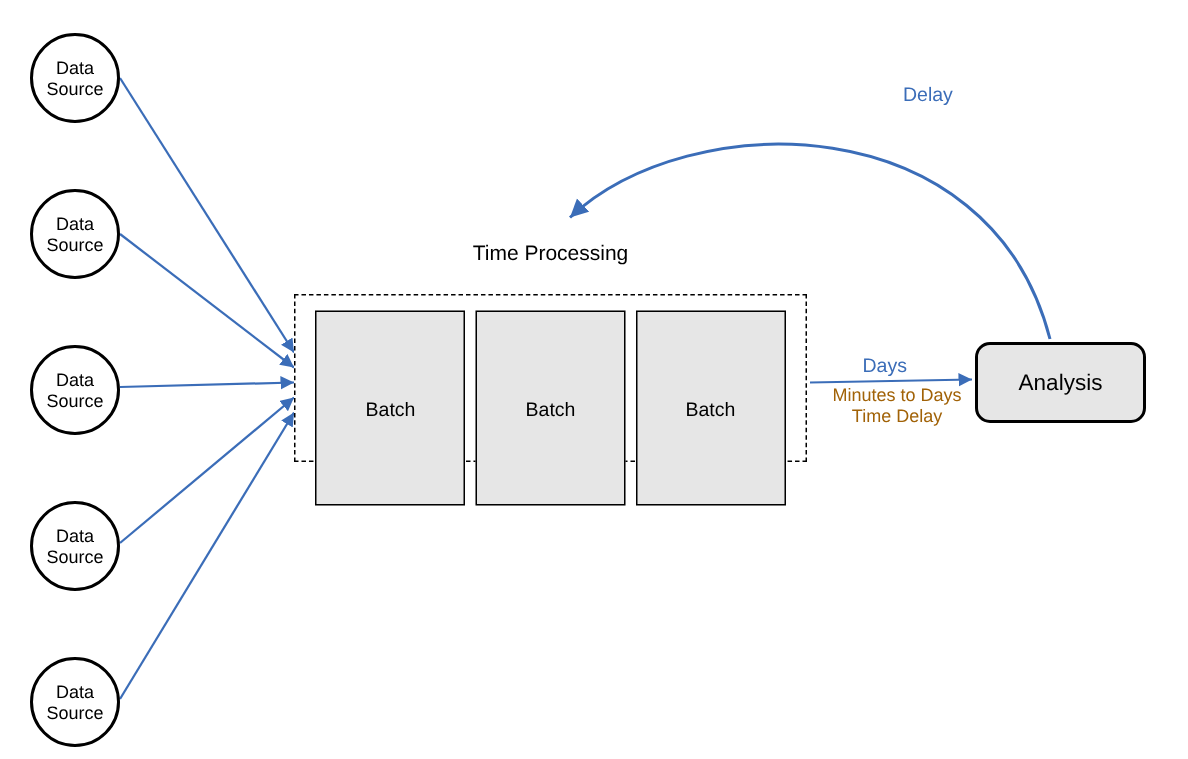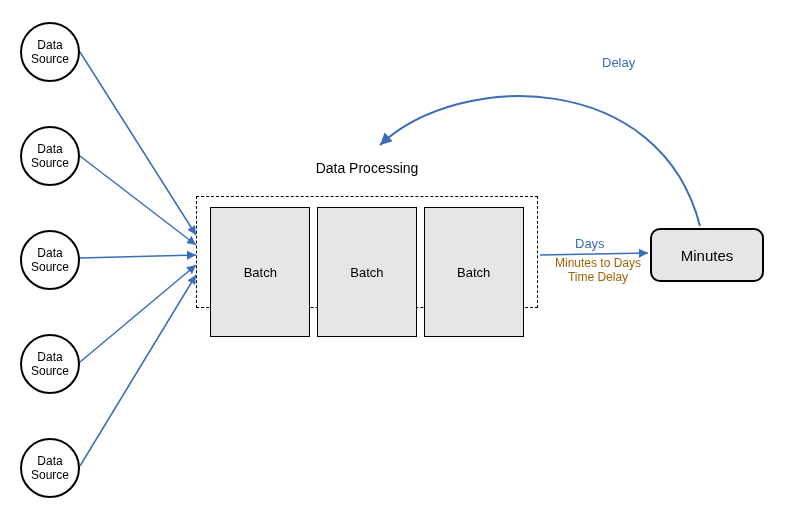--- a/index.html
+++ b/index.html
@@ -119,34 +119,34 @@
 <div class="data-source-circle" style="left:20px; top:230px;">
   <span>Data Source</span>
 </div>
 <div class="data-source-circle" style="left:20px; top:334px;">
   <span>Data Source</span>
 </div>
 <div class="data-source-circle" style="left:20px; top:438px;">
   <span>Data Source</span>
 </div>
 
-<div class="batch-title">Data Processing</div>
+<div class="batch-title">Time Processing</div>
 
 <div class="batch-container">
   <div class="batch-box">
     <span>Batch</span>
   </div>
   <div class="batch-box">
     <span>Batch</span>
   </div>
   <div class="batch-box">
     <span>Batch</span>
   </div>
 </div>
 
 <div class="analysis-box">
-  <span>Minutes</span>
+  <span>Analysis</span>
 </div>
 
 <div class="edge-label blue-label" style="left:575px; top:236px;">Days</div>
 <div class="edge-label" style="left:548px; top:256px; width:100px; white-space:pre-line; color:#a16207;">Minutes to Days
 Time Delay</div>
 <div class="edge-label blue-label" style="left:602px; top:55px;">Delay</div>
 
 </body></html>

